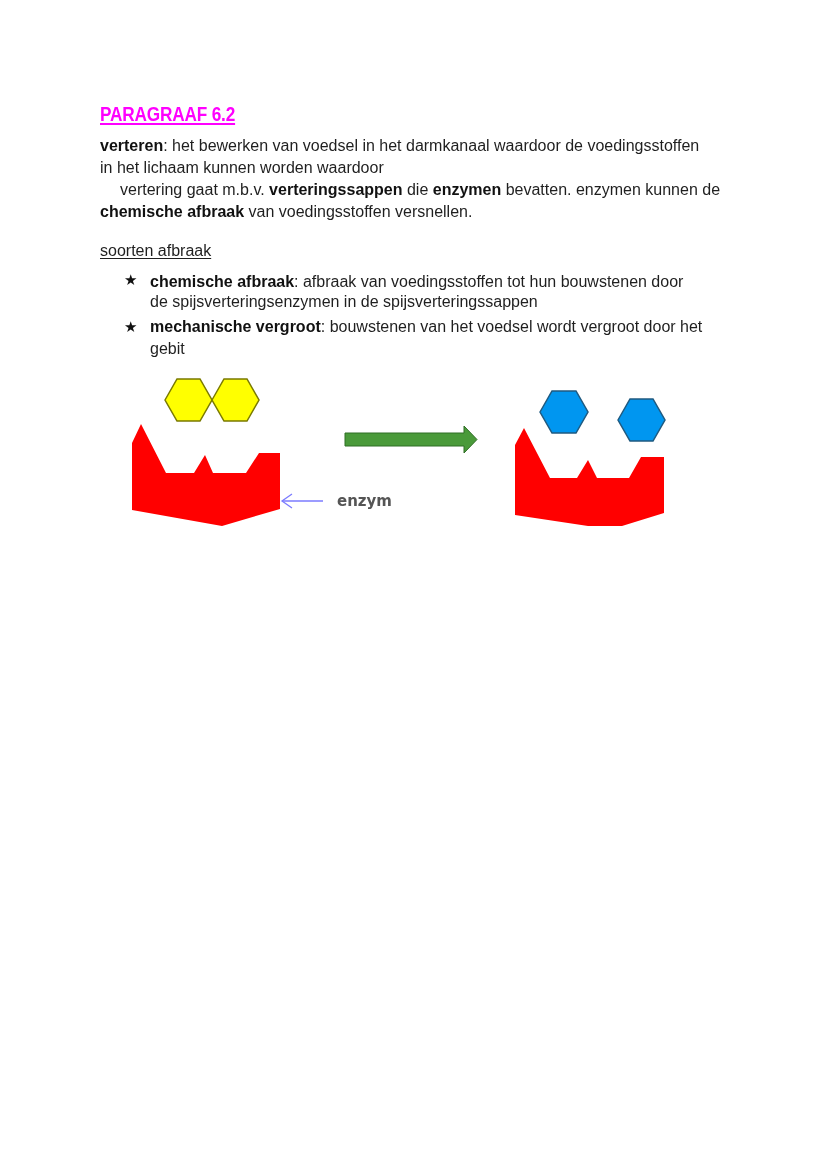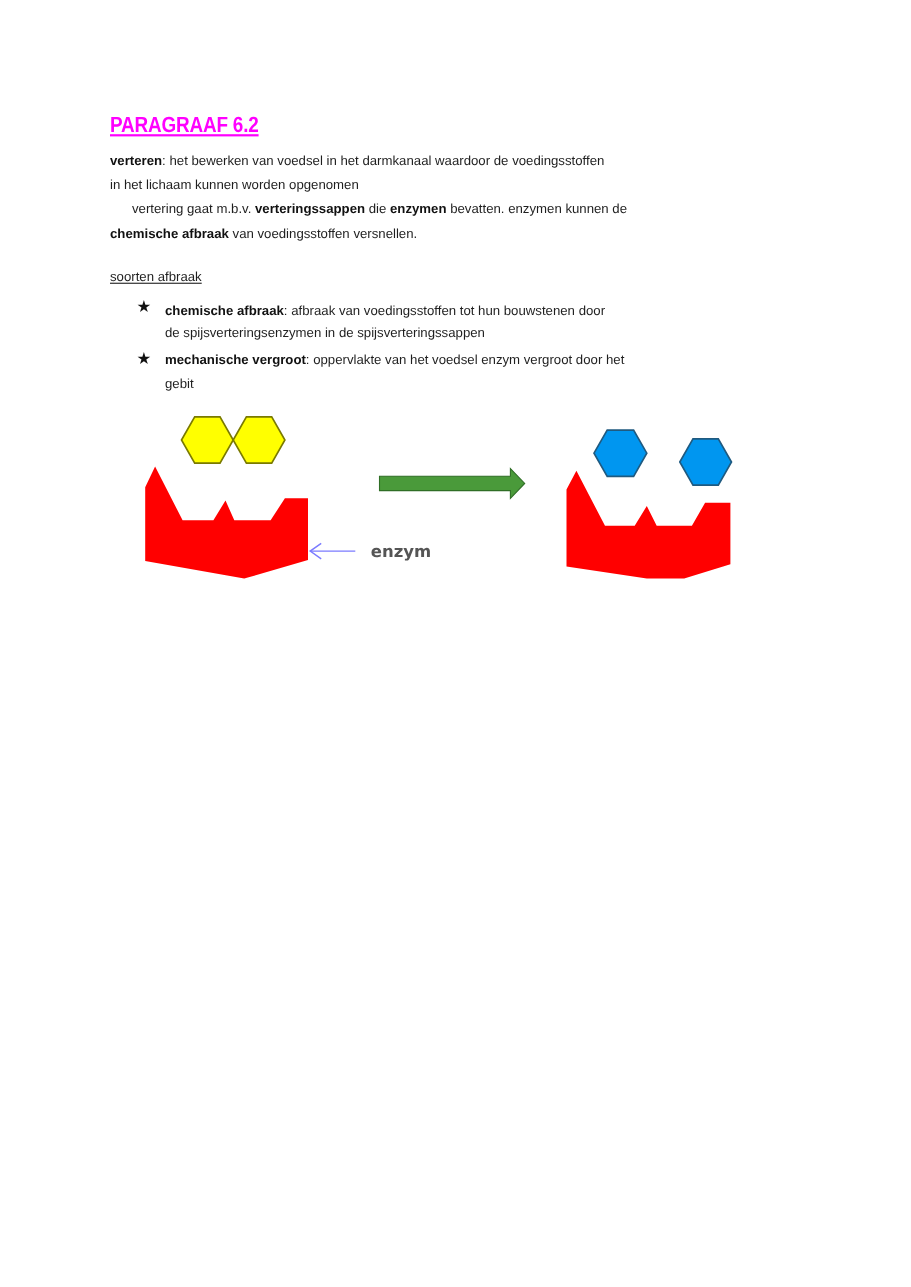--- a/index.html
+++ b/index.html
@@ -34,21 +34,21 @@
       text-decoration: underline;
       text-decoration-thickness: 2px;
       text-underline-offset: 2px;
       transform: scaleX(0.86);
       transform-origin: left center;
       white-space: nowrap;
     }
     .text-line {
       position: absolute;
       left: 0;
-      font-size: 12px;
+      font-size: 16px;
       line-height: 22px;
       white-space: nowrap;
       color: #1f1f1f;
     }
     .b { font-weight: bold; color: #111; }
     .subhead {
       text-decoration: underline;
       text-underline-offset: 2px;
     }
     .bullet-star {
@@ -83,40 +83,40 @@
 </head>
 <body>
 
 <div class="page">
 
   <h1 class="title">PARAGRAAF 6.2</h1>
 
   <div class="text-line" style="top:135px;">
     <span class="b">verteren</span><span>: het bewerken van voedsel in het darmkanaal waardoor de voedingsstoffen</span>
   </div>
-  <div class="text-line" style="top:157px;">in het lichaam kunnen worden opgenomen</div>
+  <div class="text-line" style="top:157px;">in het lichaam kunnen worden waardoor</div>
 
   <div class="text-line" style="top:179px;margin-left:20px;">
     <span>vertering gaat m.b.v. </span><span class="b">verteringssappen</span><span> die </span><span class="b">enzymen</span><span> bevatten. enzymen kunnen de</span>
   </div>
   <div class="text-line" style="top:201px;">
     <span class="b">chemische afbraak</span><span> van voedingsstoffen versnellen.</span>
   </div>
 
   <div class="text-line subhead" style="top:240px;">soorten afbraak</div>
 
   <span class="bullet-star" style="top:269px;">★</span>
   <div class="text-line bullet-text" style="top:271px;">
     <span class="b">chemische afbraak</span><span>: afbraak van voedingsstoffen tot hun bouwstenen door</span>
   </div>
   <div class="text-line bullet-text" style="top:291px;">de spijsverteringsenzymen in de spijsverteringssappen</div>
 
   <span class="bullet-star" style="top:316px;">★</span>
   <div class="text-line bullet-text" style="top:316px;">
-    <span class="b">mechanische vergroot</span><span>: oppervlakte van het voedsel enzym vergroot door het</span>
+    <span class="b">mechanische vergroot</span><span>: bouwstenen van het voedsel wordt vergroot door het</span>
   </div>
   <div class="text-line bullet-text" style="top:338px;">gebit</div>
 </div>
 
 <div class="diagram">
   <svg width="828" height="560" viewBox="0 0 828 560" xmlns="http://www.w3.org/2000/svg">
 
     <g>
       <polygon points="165,400 177,379 200,379 212,400 200,421 177,421" fill="#ffff00" stroke="#7a7a00" stroke-width="1.5"></polygon>
       <polygon points="212,400 224,379 247,379 259,400 247,421 224,421" fill="#ffff00" stroke="#7a7a00" stroke-width="1.5"></polygon>

